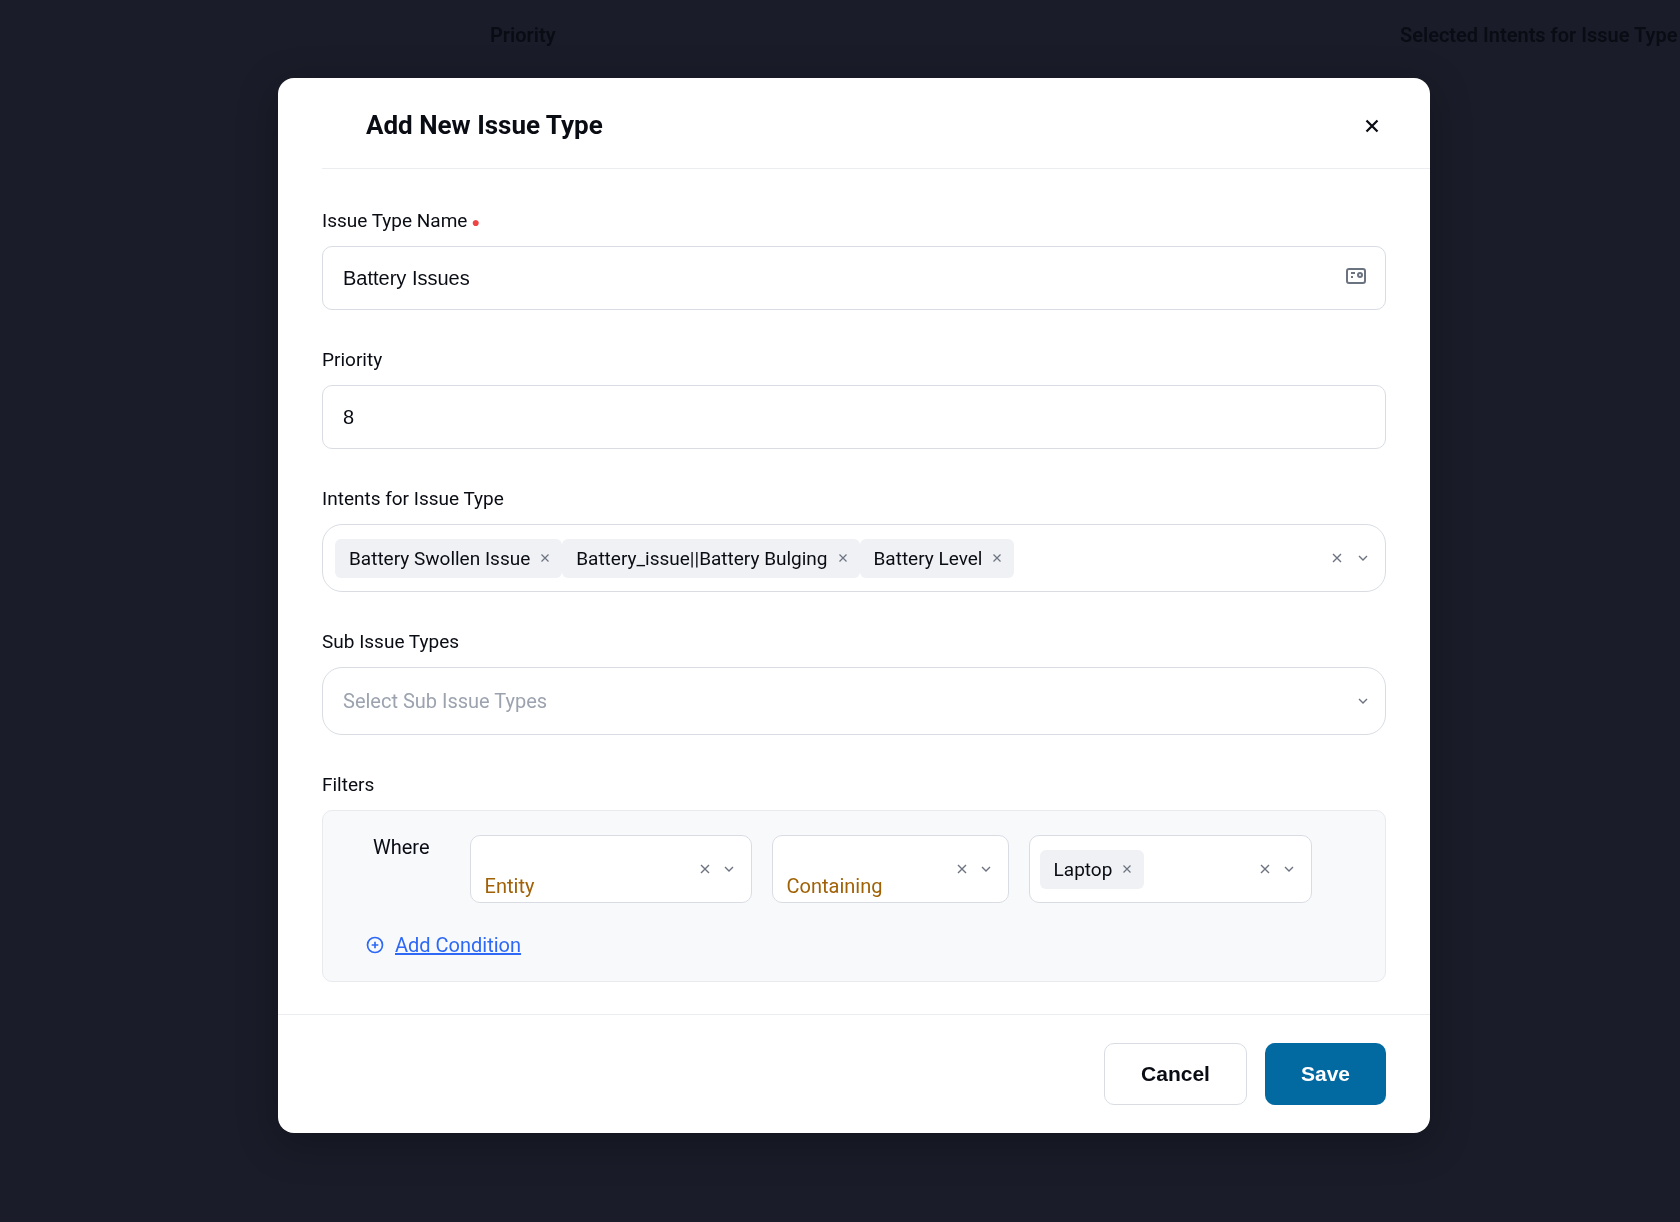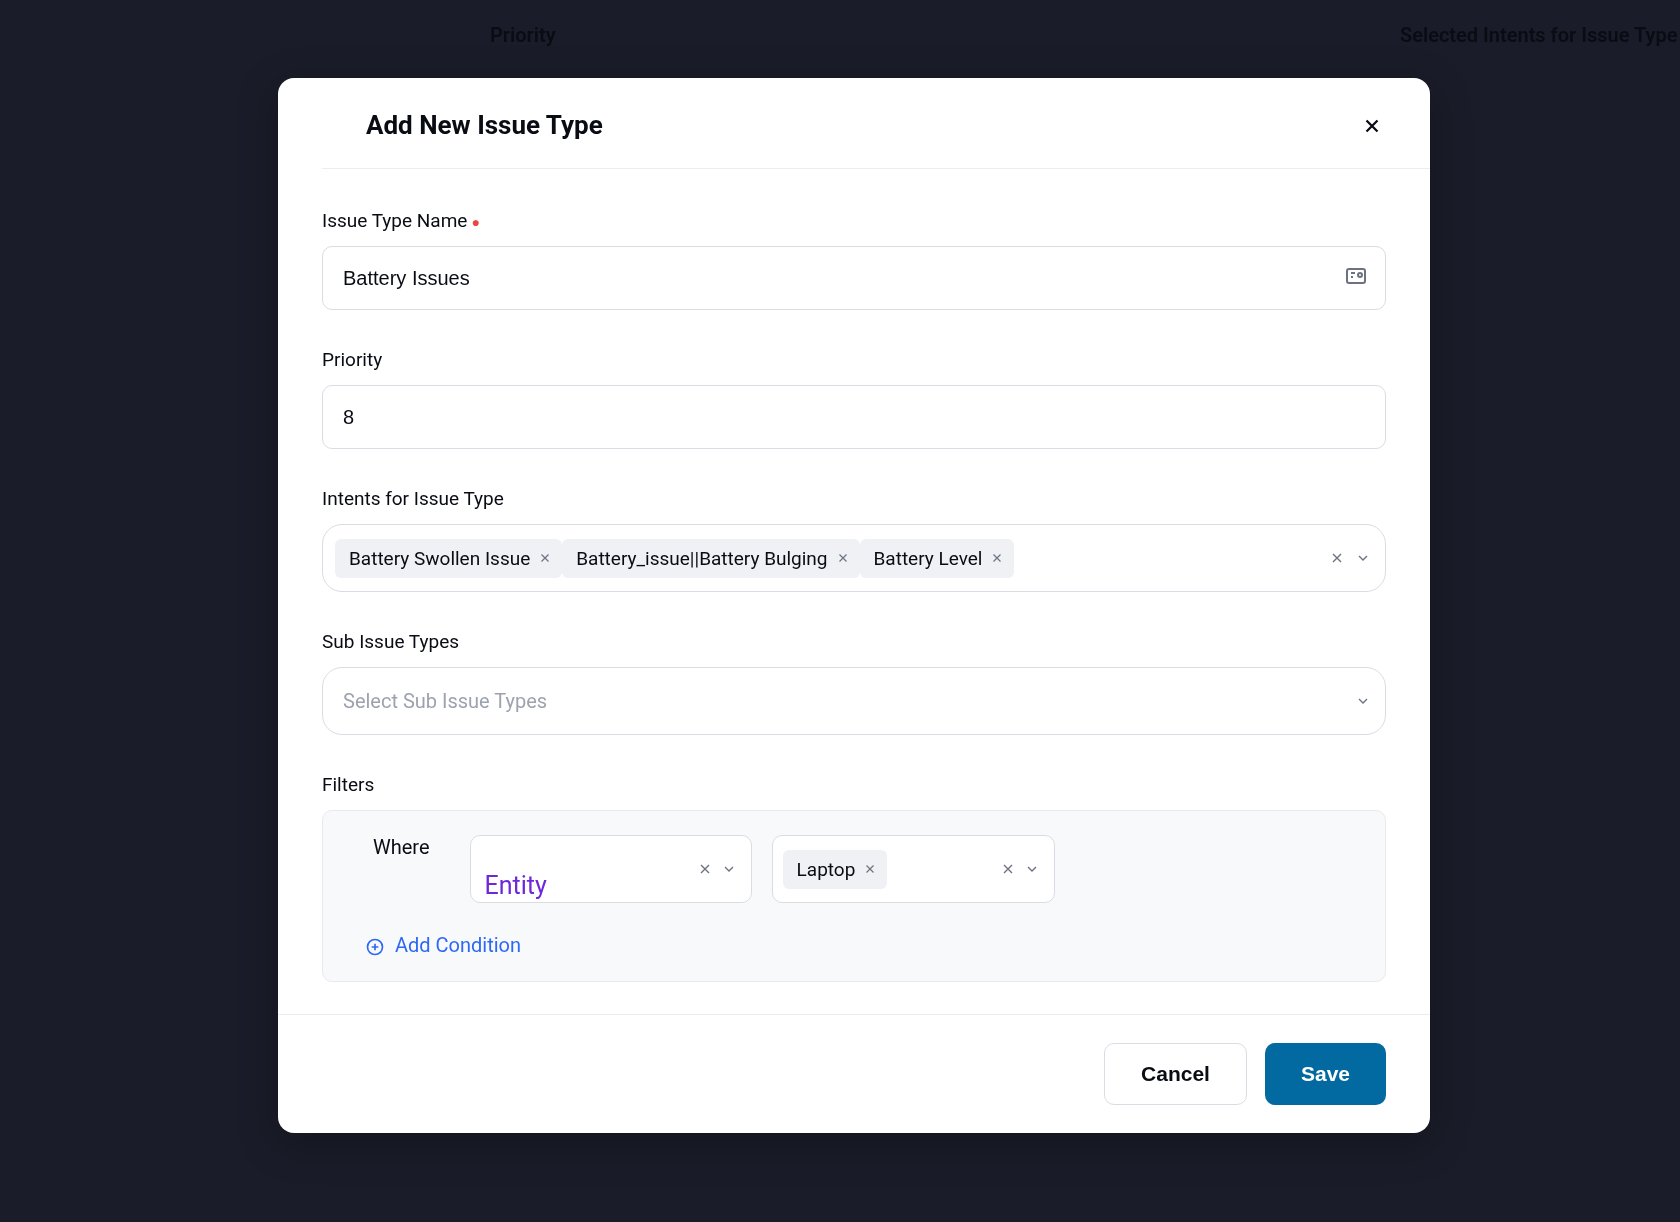--- a/index.html
+++ b/index.html
@@ -201,44 +201,45 @@
   display: flex;
   align-items: center;
   padding: 0 14px;
   position: relative;
   gap: 8px;
 }
 .fs-entity { width: 282px; }
 .fs-containing { width: 237px; }
 .fs-value { width: 283px; padding-left: 10px; }
 .filter-select .fs-text {
-  font-size: 25px;
-  color: #6d28d9;
+  font-size: 20px;
+  color: #a16207;
   flex: 1;
   margin-top: 33px;
 }
 .filter-select .fs-controls {
   display: flex;
   gap: 8px;
   align-items: center;
 }
 .filter-select .fs-controls svg {
   width: 16px;
   height: 16px;
   color: #6b7280;
   cursor: pointer;
 }
 .add-condition {
   display: flex;
-  align-items: flex-end;
+  align-items: center;
   gap: 10px;
   color: #2d68f6;
   font-size: 20px;
   cursor: pointer;
   padding-left: 12px;
+  text-decoration: underline;
 }
 .add-condition svg {
   width: 20px;
   height: 20px;
 }
 .modal-footer {
   border-top: 1px solid #ebedf0;
   padding: 28px 44px;
   display: flex;
   justify-content: flex-end;
@@ -372,20 +373,31 @@
             <span class="fs-text">Entity</span>
             <div class="fs-controls">
               <svg viewBox="0 0 24 24" fill="none" stroke="currentColor" stroke-width="2">
                   <path d="M18 6L6 18M6 6l12 12"></path>
                 </svg>
               <svg viewBox="0 0 24 24" fill="none" stroke="currentColor" stroke-width="2">
                   <path d="M6 9l6 6 6-6"></path>
                 </svg>
             </div>
           </div>
+          <div class="filter-select fs-containing">
+            <span class="fs-text">Containing</span>
+            <div class="fs-controls">
+              <svg viewBox="0 0 24 24" fill="none" stroke="currentColor" stroke-width="2">
+                  <path d="M18 6L6 18M6 6l12 12"></path>
+                </svg>
+              <svg viewBox="0 0 24 24" fill="none" stroke="currentColor" stroke-width="2">
+                  <path d="M6 9l6 6 6-6"></path>
+                </svg>
+            </div>
+          </div>
           <div class="filter-select fs-value">
             <div class="chip">
               <span>Laptop</span>
               <span class="chip-x">
                   <svg viewBox="0 0 24 24" fill="none" stroke="currentColor">
                     <path d="M18 6L6 18M6 6l12 12"></path>
                   </svg>
                 </span>
             </div>
             <div class="fs-controls" style="margin-left:auto">

